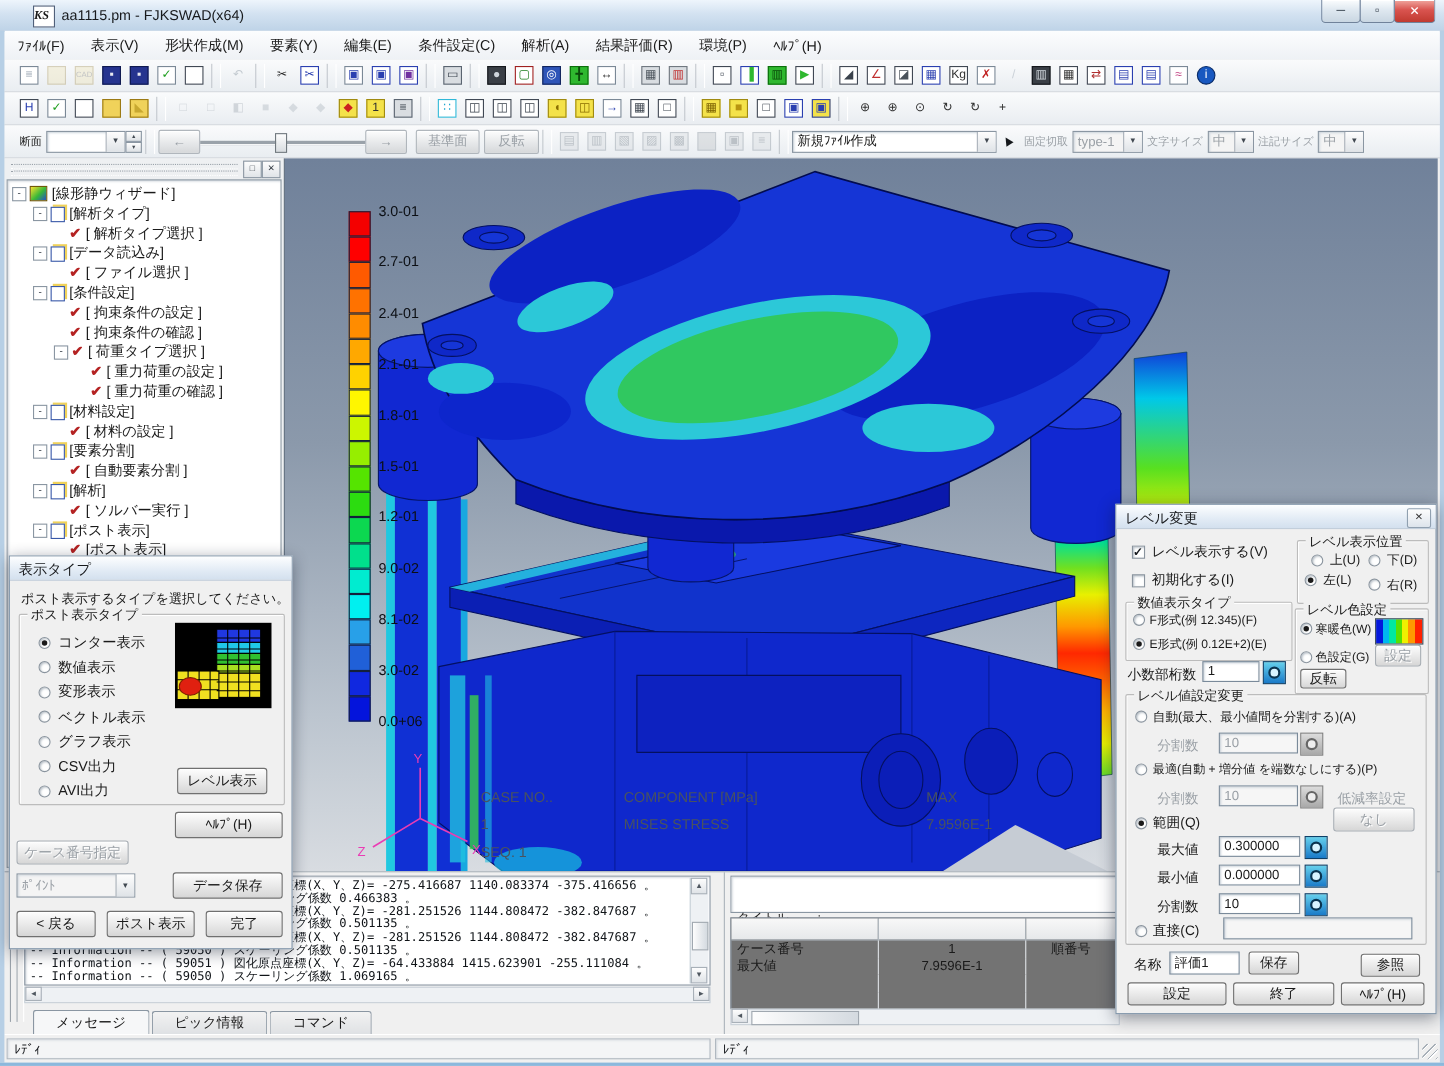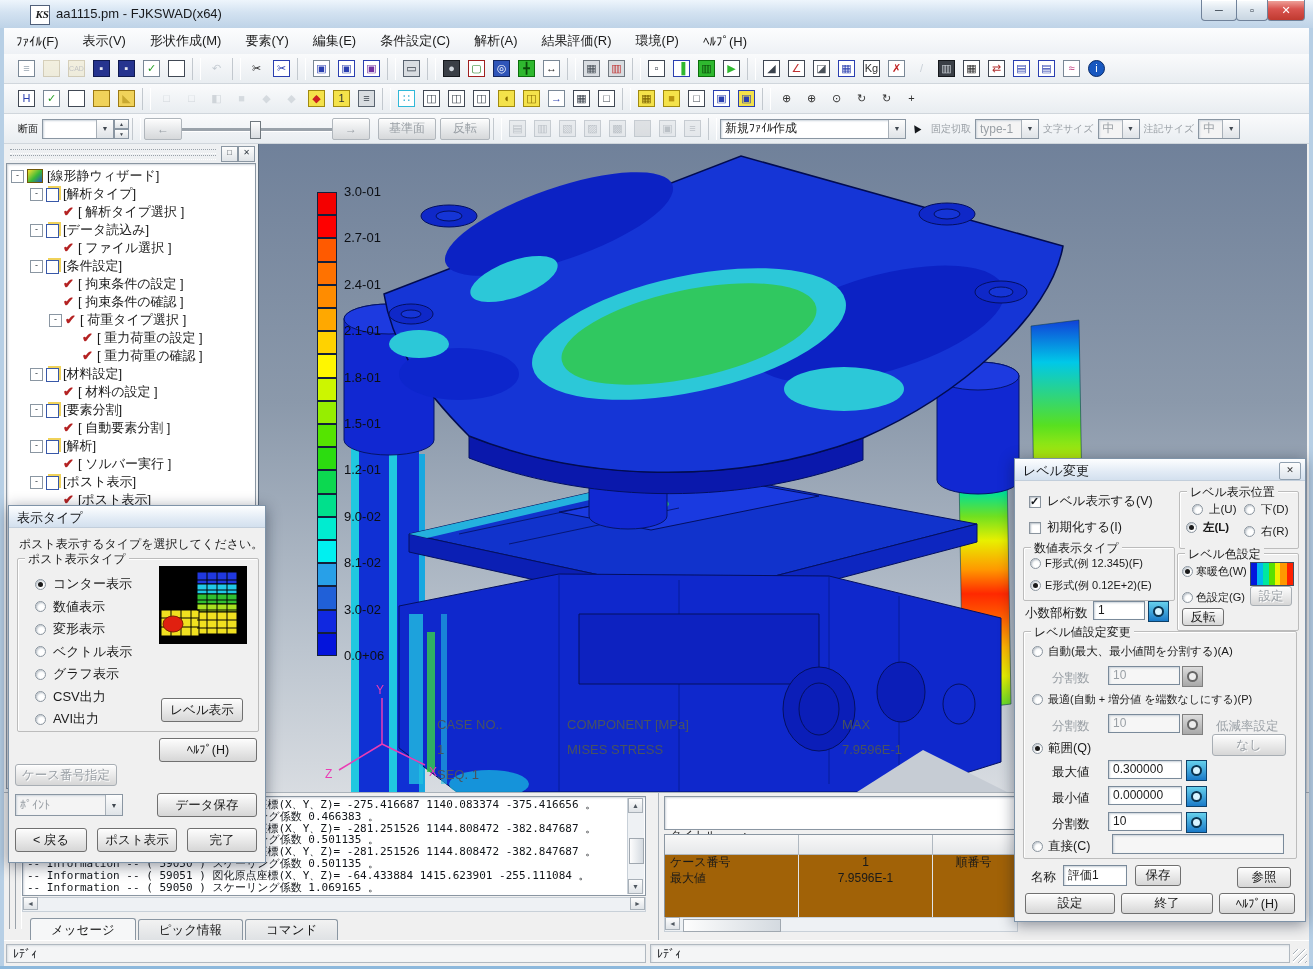--- a/index.html
+++ b/index.html
@@ -3,21 +3,21 @@
 <meta charset="utf-8">
 <style>
   html,body{margin:0;padding:0;background:#8ea8c0;}
   .app{position:relative;width:1313px;height:969px;font-family:"Liberation Sans",sans-serif;
        background:#f0f0f0;overflow:hidden;font-size:13px;color:#1a1a1a;}
   .abs{position:absolute;}
   
   .titlebar{position:absolute;left:0;top:0;width:1313px;height:28px;
     background:linear-gradient(#eef5fc,#d3e2f1 45%,#bed3e7);border-bottom:1px solid #9ab6d0;}
   .app-icon{position:absolute;left:30px;top:5px;width:18px;height:18px;background:#fff;
-    border:1px solid #50607a;font:italic bold 11px "Liberation Serif",serif;text-align:right;line-height:16px;color:#1a1a1a;}
+    border:1px solid #50607a;font:italic bold 11px "Liberation Serif",serif;text-align:left;line-height:16px;color:#1a1a1a;}
   .win-title{position:absolute;left:56px;top:6px;font-size:13px;color:#17191c;}
   .winbtn{position:absolute;top:0;height:20px;border:1px solid #70829a;border-top:none;border-radius:0 0 4px 4px;
     background:linear-gradient(#fbfdfe,#dfe8f0 45%,#c9d6e2);display:flex;align-items:center;justify-content:center;
     font-size:11px;color:#2c3642;box-shadow:inset 0 1px 0 #fff;}
   .winbtn.close{background:linear-gradient(#f0a8a0,#d9544f 45%,#c03a30);color:#fff;}
   .sideL{position:absolute;left:0;top:28px;width:4px;height:938px;background:#b7cfe5;}
   .sideR{position:absolute;left:1309px;top:28px;width:4px;height:938px;background:#b7cfe5;}
   .bstrip{position:absolute;left:0;top:966px;width:1313px;height:3px;background:#8cb8dc;}
   
   .menubar{position:absolute;left:4px;top:28px;width:1305px;height:26px;display:flex;align-items:center;
@@ -124,21 +124,21 @@
     border:1px solid #a8b0b8;font-size:7px;line-height:13px;text-align:center;color:#505860;box-sizing:border-box;}
   .sthumb{position:absolute;left:1px;width:13px;background:linear-gradient(90deg,#fdfdfd,#d4dae0);border:1px solid #a0a8b0;}
   .hscroll{position:absolute;left:18px;top:104px;width:624px;height:15px;background:#eef1f4;border:1px solid #c8d0d8;box-sizing:border-box;}
   .tabs{position:absolute;left:26px;top:126px;display:flex;}
   .tab{border:1px solid #8a96a2;border-bottom:none;border-radius:3px 3px 0 0;padding:2px 20px 3px;font-size:12.5px;
     background:linear-gradient(#f2f2f2,#dcdfe2);margin-right:2px;}
   .tab.active{background:#f6f7f8;position:relative;top:-1px;padding-top:3px;}
   .res-panel{position:absolute;left:654px;top:0;width:366px;height:148px;border-left:1px solid #aab2ba;}
   .title-box{position:absolute;left:5px;top:3px;width:354px;height:34px;background:#fff;border:1px solid #8a96a2;
     box-shadow:inset 1px 1px 2px #d0d6dc;font-size:11.5px;line-height:15px;padding:1px 5px;box-sizing:border-box;white-space:pre;}
-  .rtable{position:absolute;left:5px;top:41px;width:354px;background:#a16207;border:1px solid #8a96a2;box-sizing:border-box;}
+  .rtable{position:absolute;left:5px;top:41px;width:354px;background:#737373;border:1px solid #8a96a2;box-sizing:border-box;}
   .rt-head{display:grid;grid-template-columns:134px 134px 82px;height:20px;}
   .rt-head div{background:linear-gradient(#f8f8f8,#e6e8ea);border-right:1px solid #b0b8c0;border-bottom:1px solid #b0b8c0;}
   .rt-row{display:grid;grid-template-columns:134px 134px 82px;height:15.5px;}
   .rt-cell{font-size:12px;border-right:1px solid #e0e4e8;overflow:hidden;white-space:nowrap;line-height:15px;}
   .rt-cell.c0{padding-left:5px;}
   .rt-cell.c1,.rt-cell.c2{text-align:center;}
   .rhscroll{position:absolute;left:5px;top:124px;width:354px;height:15px;background:#eef1f4;border:1px solid #c8d0d8;box-sizing:border-box;}
   
   .statusbar{position:absolute;left:4px;top:940px;width:1305px;height:26px;background:#f0f0f0;border-top:1px solid #fff;}
   .spane{position:absolute;top:3px;height:19px;border:1px solid #b0b8c0;box-shadow:inset 1px 1px 2px #d8dde2;
@@ -884,21 +884,21 @@
     <div class="grp" style="left:164px;top:32px;width:118px;height:56px;">
       <div class="grp-label">レベル表示位置</div>
       <div class="frow" style="left:12px;top:10px;">
           <span class="rd"></span>
           <span class="flabel small">上(U)</span>
         </div>
       <div class="frow" style="left:64px;top:10px;">
           <span class="rd"></span>
           <span class="flabel small">下(D)</span>
         </div>
-      <div class="frow" style="left:6px;top:28px;font-weight:bold;">
+      <div class="frow" style="left:6px;top:28px;">
           <span class="rd sel"></span>
           <span class="flabel small">左(L)</span>
         </div>
       <div class="frow" style="left:64px;top:32px;">
           <span class="rd"></span>
           <span class="flabel small">右(R)</span>
         </div>
     </div>
 
     <div class="grp" style="left:8px;top:88px;width:150px;height:52px;">

